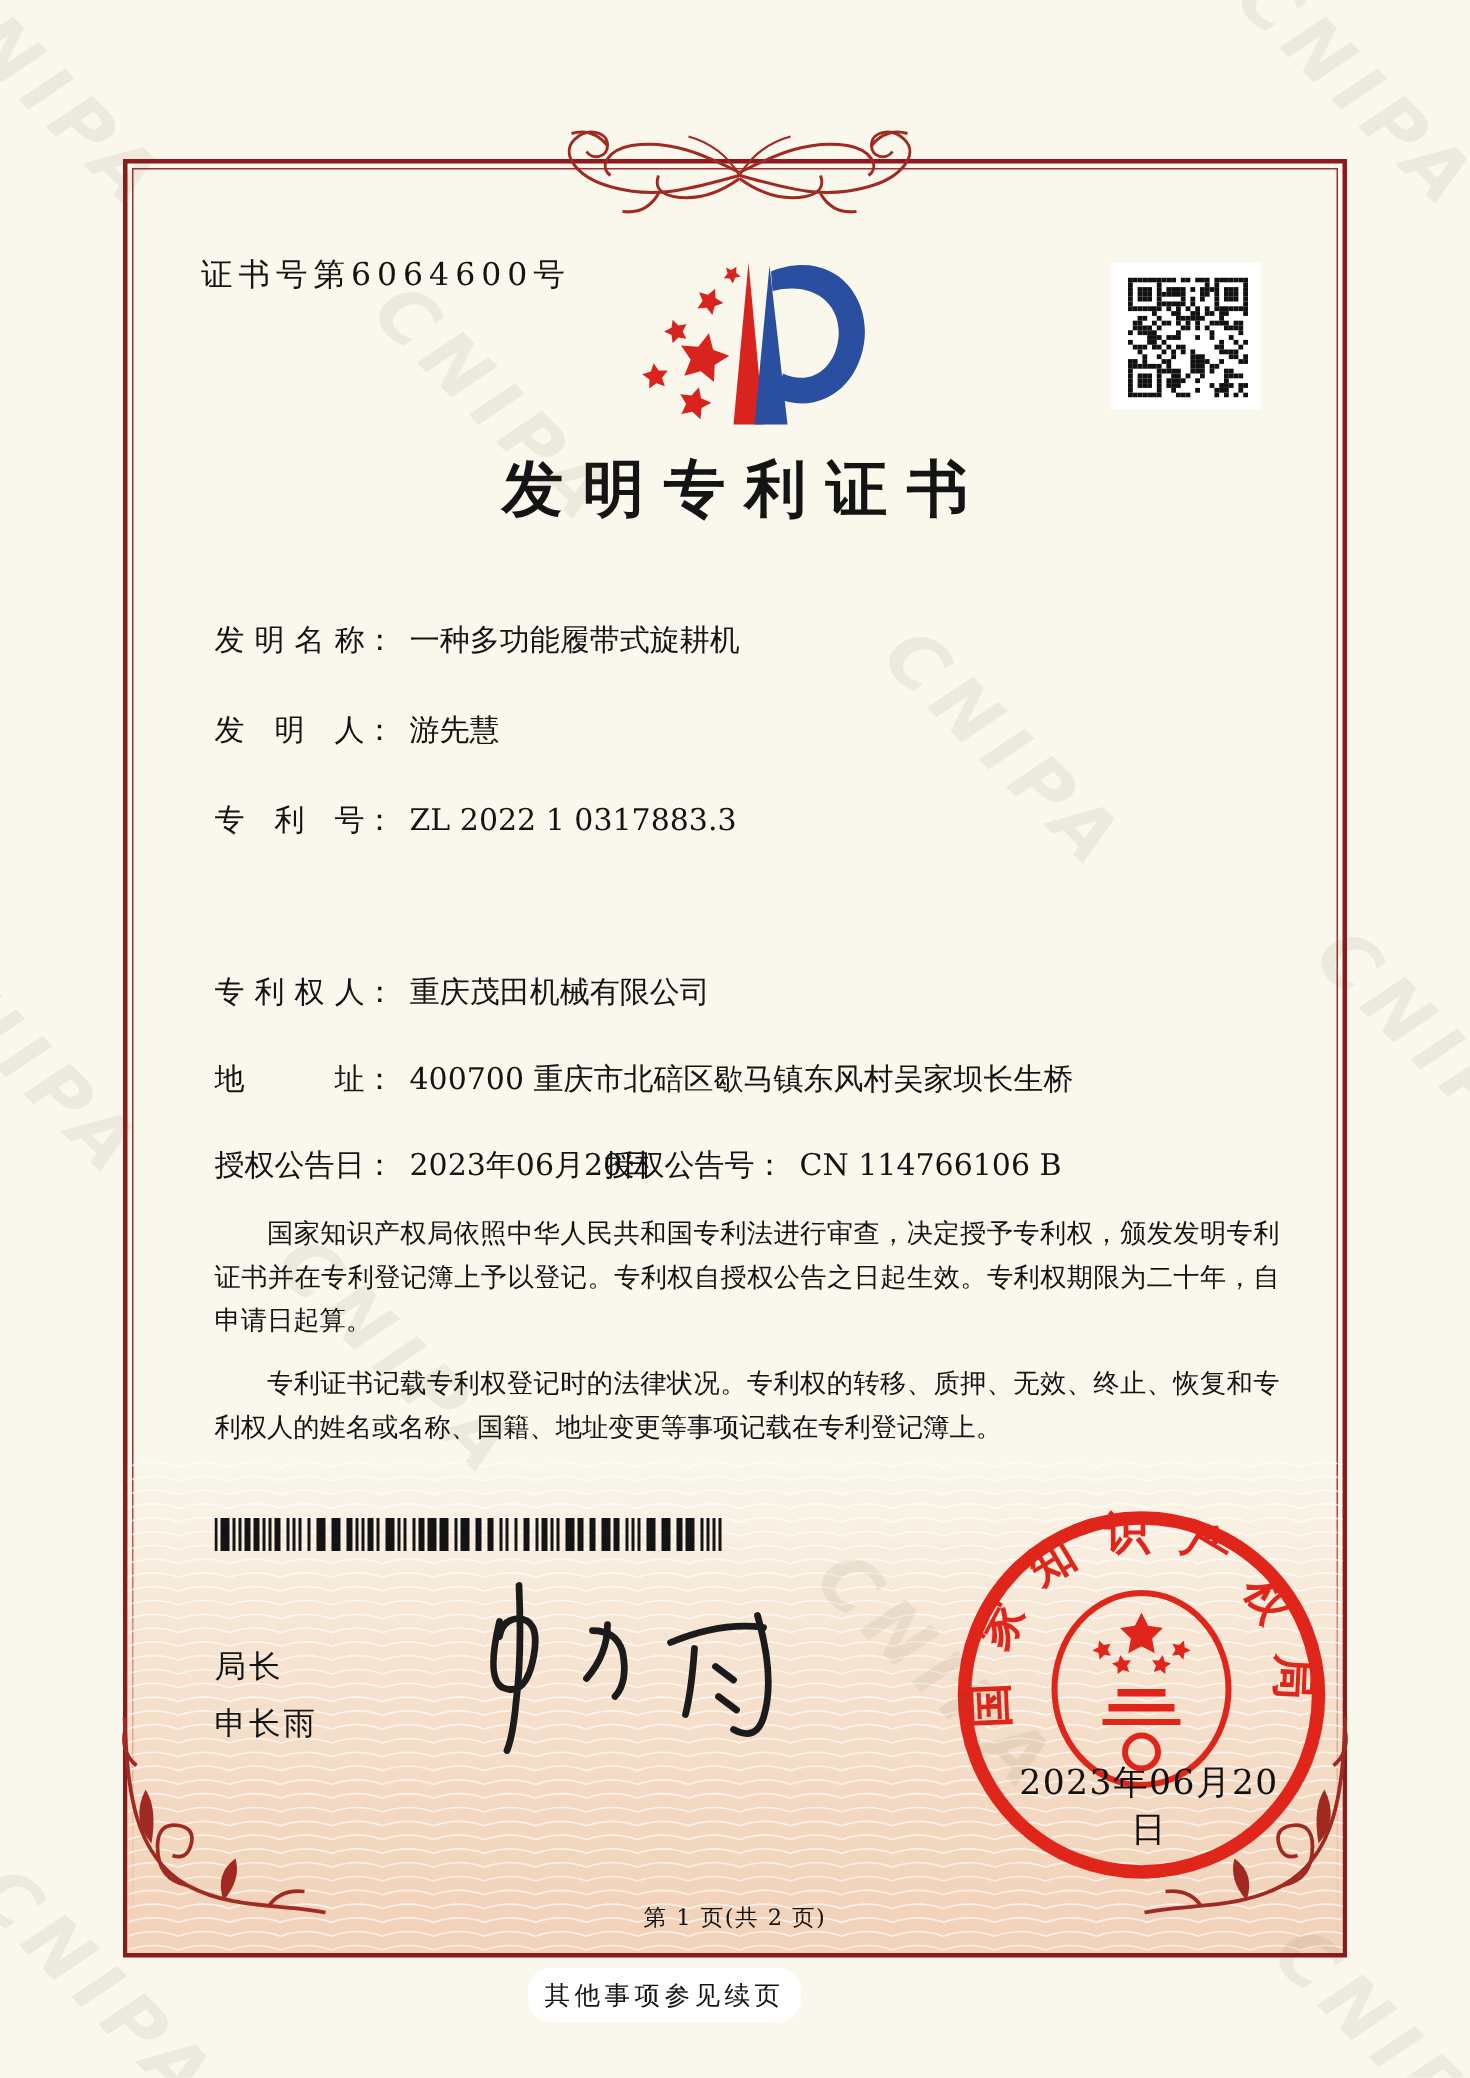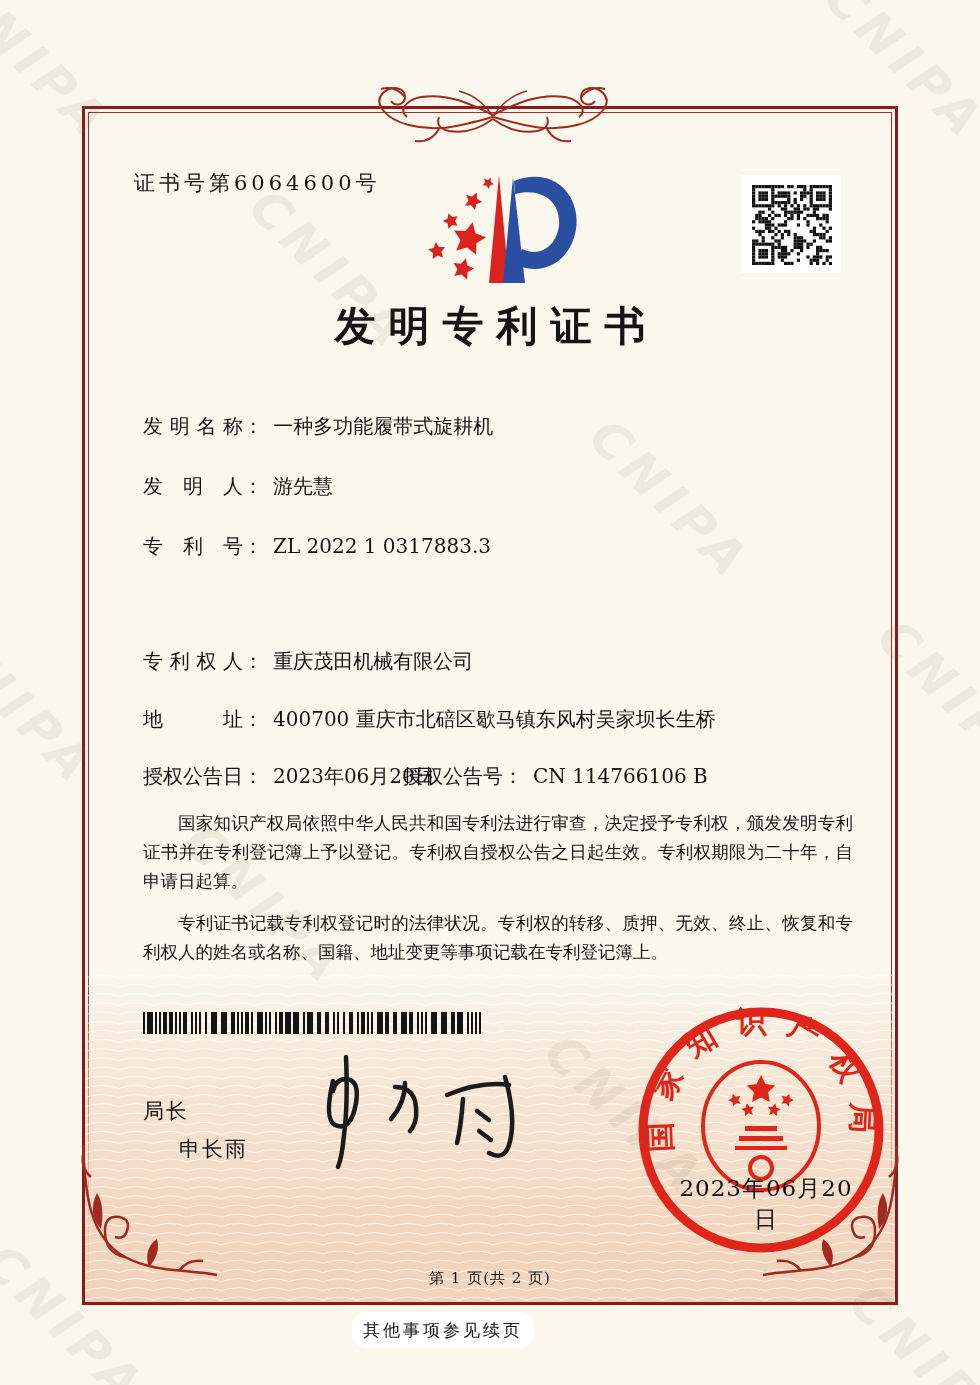--- a/index.html
+++ b/index.html
@@ -49,21 +49,21 @@
   .grant2{position:absolute;left:260px;top:0;}
   
   .paras{position:absolute;left:58px;top:700px;width:710px;z-index:3;
     font-size:17.5px;line-height:29px;text-align:justify;}
   .paras p{margin:0 0 13px 0;text-indent:2em;}
   
   .barcode{position:absolute;left:58px;top:903px;z-index:3;}
   .signer-title{position:absolute;left:58px;top:988px;font-size:21px;z-index:3;
     font-family:Liberation Sans, sans-serif;font-weight:500;letter-spacing:2px;}
   .signer-name{position:absolute;left:58px;top:1026px;font-size:21px;z-index:3;
-    font-family:Liberation Sans, sans-serif;font-weight:500;letter-spacing:2px;margin-left:36px;}
+    font-family:Liberation Sans, sans-serif;font-weight:500;letter-spacing:2px;}
   .signature{position:absolute;left:210px;top:938px;z-index:3;}
   .seal{position:absolute;left:546px;top:891px;z-index:3;}
   .seal-date{position:absolute;left:588px;top:1064px;width:186px;text-align:center;
     font-size:23px;letter-spacing:1px;z-index:4;color:#111;}
   .page-info{position:absolute;left:0;width:100%;top:1160px;text-align:center;
     font-size:15px;letter-spacing:1px;z-index:3;}
   .note-box{position:absolute;left:352px;top:1312px;width:182px;height:36px;
     background:#ffffff;z-index:3;display:flex;align-items:center;justify-content:center;
     font-size:17px;letter-spacing:3px;border-radius:15px;}
 </style>

